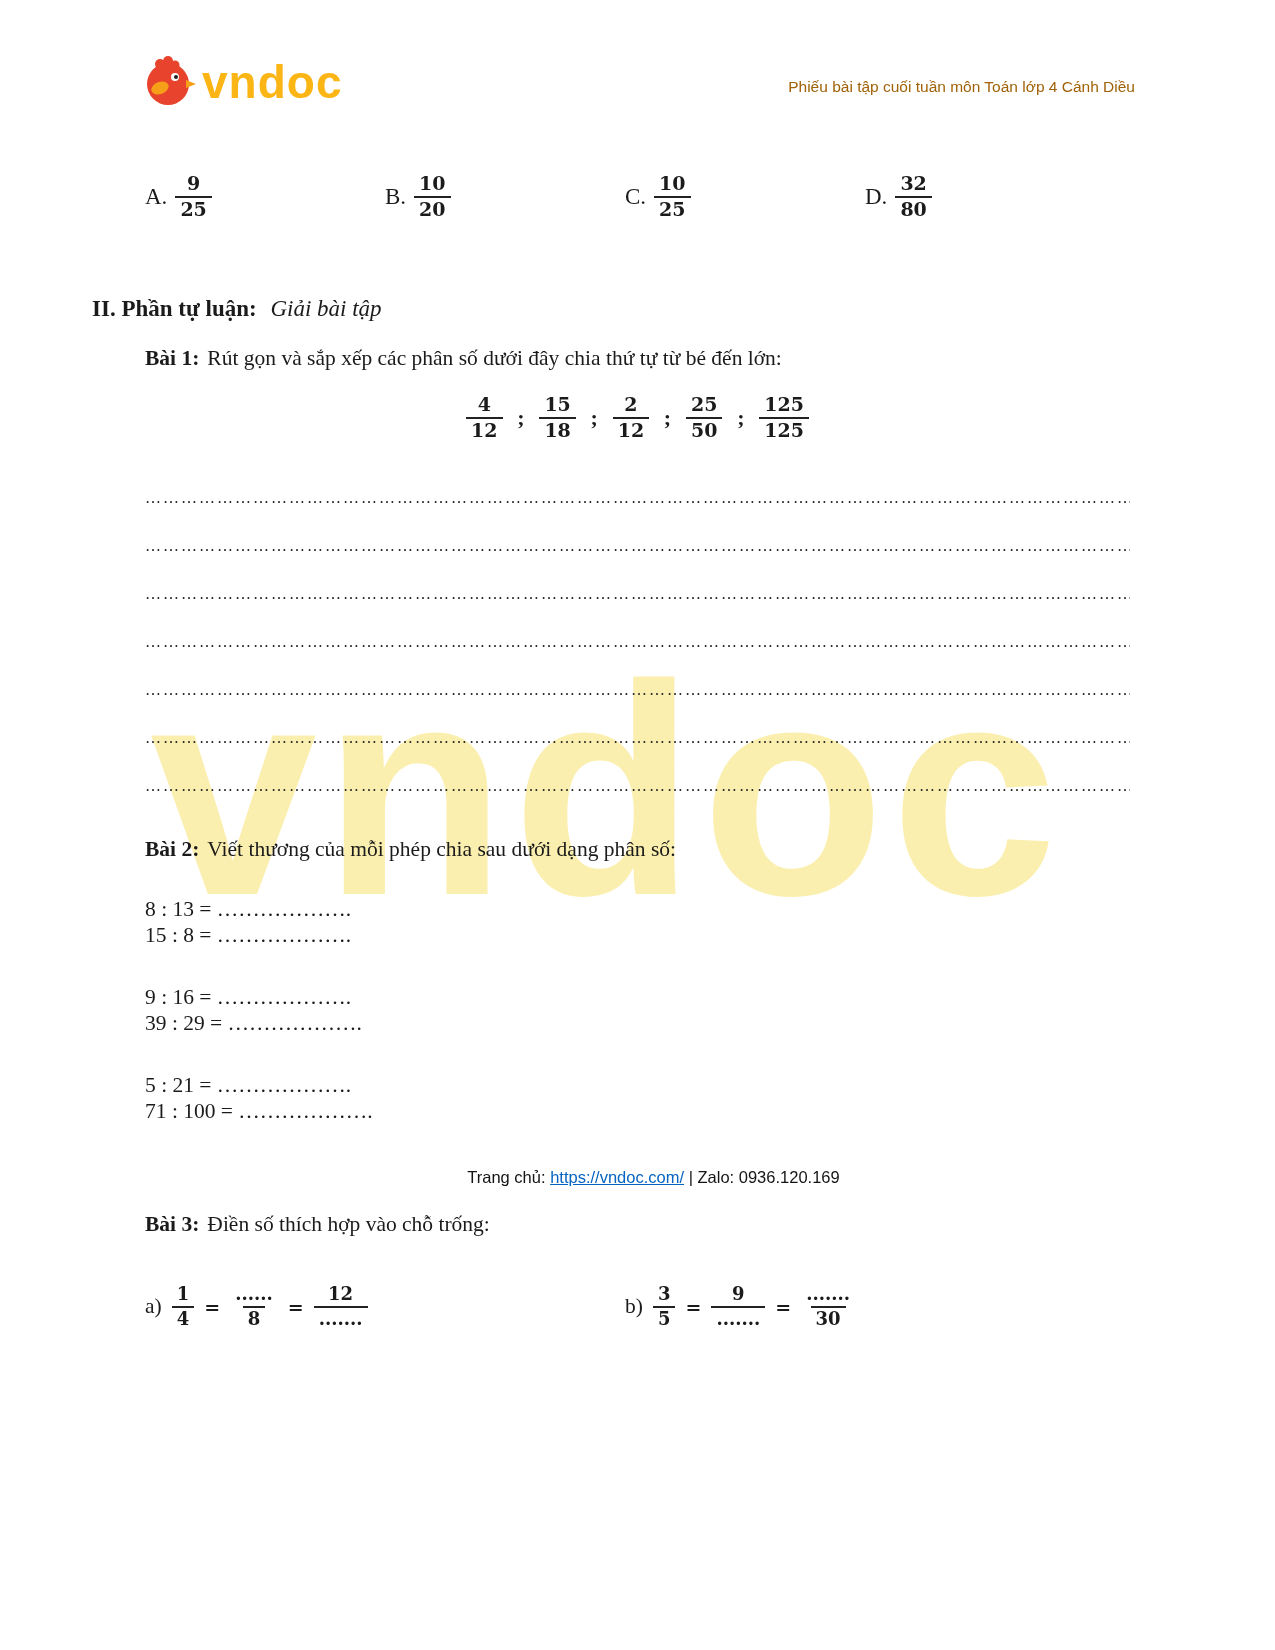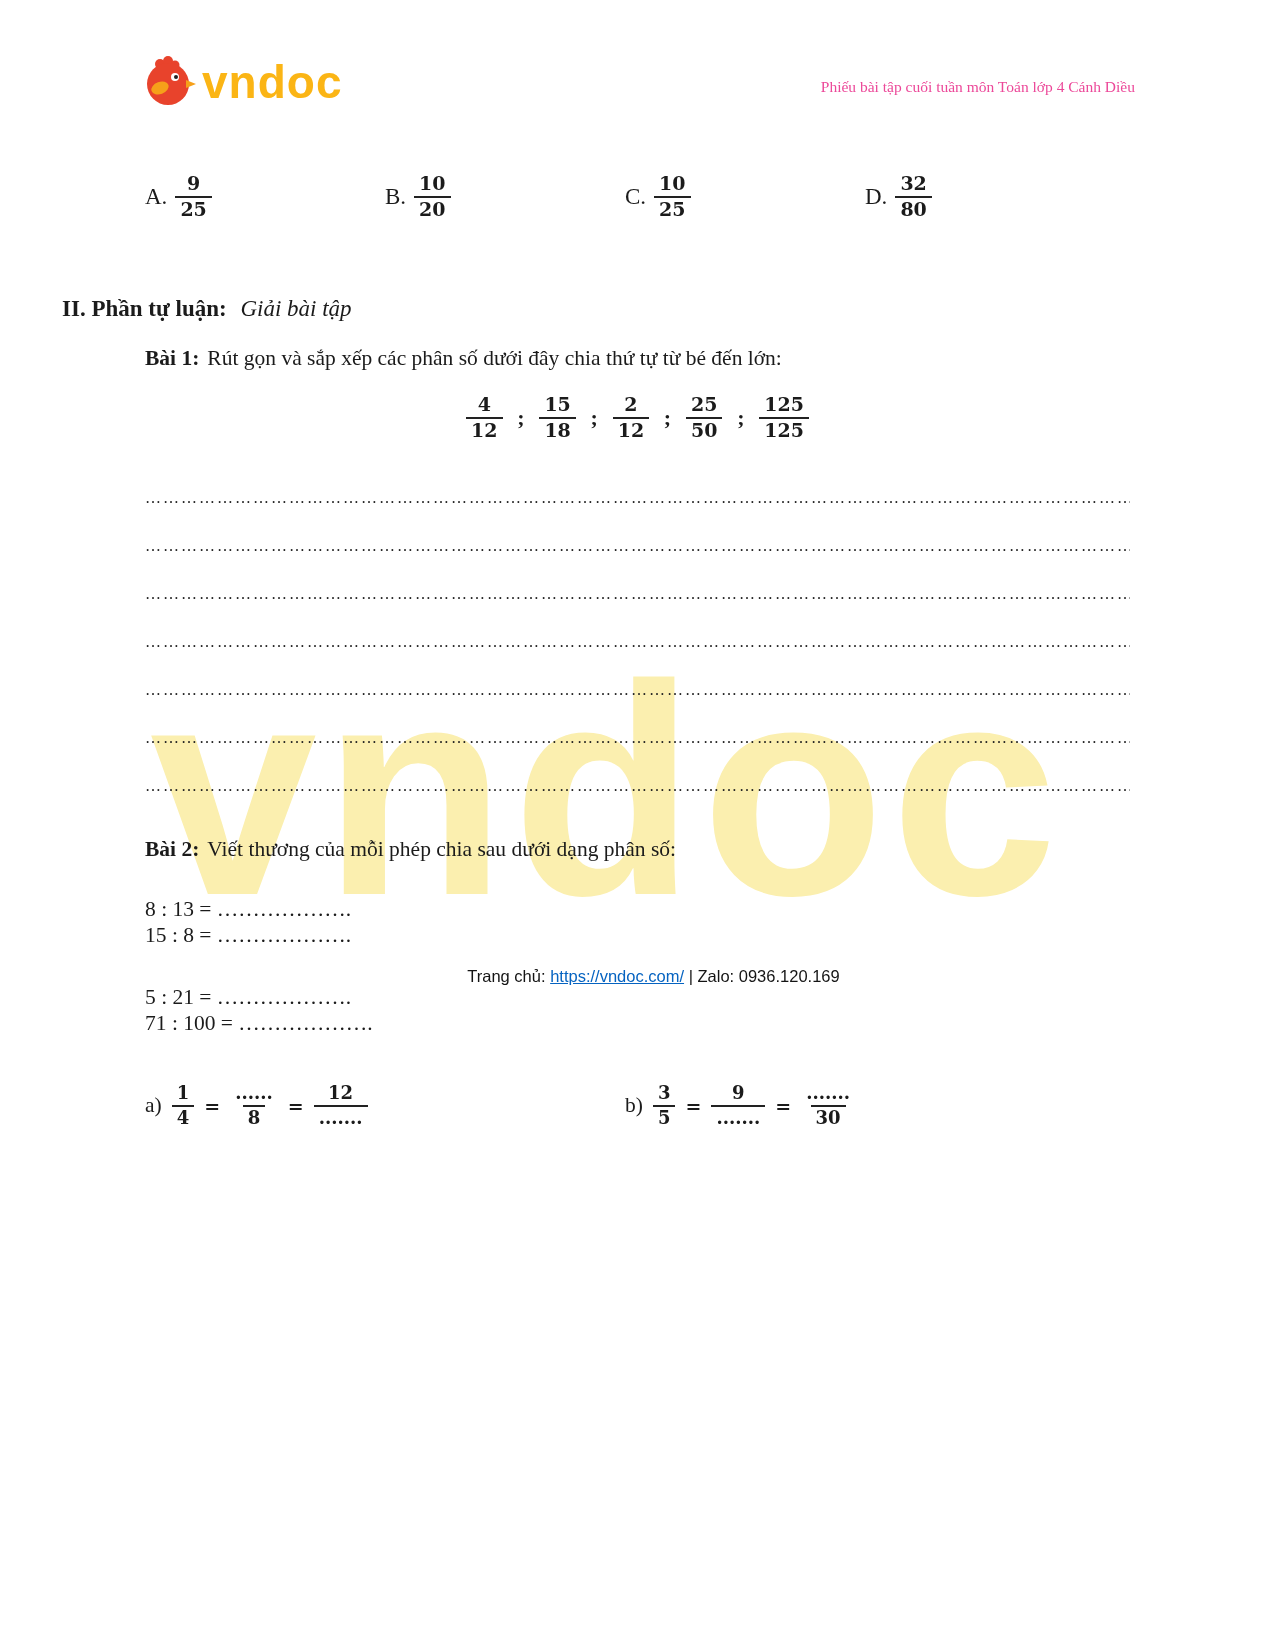--- a/index.html
+++ b/index.html
@@ -15,37 +15,37 @@
     user-select:none;
   }
   .content{ position:relative; z-index:1; }
 
   
   .header{ display:flex; justify-content:space-between; align-items:flex-start;
     padding:52px 140px 0 140px; }
   .logo{ display:flex; align-items:center; gap:6px; }
   .logo-text{ font-family:"Liberation Sans", sans-serif; font-weight:bold;
     font-size:46px; color:#FBB515; letter-spacing:1px; }
-  .tagline{ font-family:Liberation Serif, serif; font-size:15.5px;
-    color:#ec4899; margin-top:26px; }
+  .tagline{ font-family:Liberation Sans, sans-serif; font-size:15.5px;
+    color:#a16207; margin-top:26px; }
 
   
   .frac{ display:inline-flex; flex-direction:column; align-items:center;
     vertical-align:middle; font-family:"DejaVu Serif", serif; font-weight:bold; }
   .frac .num{ padding:0 5px 2px 5px; line-height:1.05; }
   .frac .den{ border-top:2px solid #222; padding:2px 5px 0 5px; line-height:1.05; }
 
   
   .answers{ display:flex; padding-left:145px; margin-top:62px; }
   .answer{ display:flex; align-items:center; gap:8px; width:240px; }
   .answer .letter{ font-size:23px; }
   .answer .frac{ font-size:19px; }
 
   
-  .section-2{ padding-left:62px; margin-top:76px; font-size:23px; }
+  .section-2{ padding-left:92px; margin-top:76px; font-size:23px; }
   .section-2 .bold{ font-weight:bold; }
   .section-2 .italic{ font-style:italic; margin-left:8px; }
 
   .exercise-heading{ padding-left:145px; font-size:21.5px; }
   .exercise-heading .bold{ font-weight:bold; margin-right:8px; }
 
   .bai1-heading{ margin-top:24px; }
 
   .frac-row{ text-align:center; margin-top:24px; font-size:19px; }
   .frac-row .frac{ font-size:19px; }
@@ -180,25 +180,32 @@
     <div class="exercise-heading bai2-heading">
       <span class="bold">Bài 2:</span><span>Viết thương của mỗi phép chia sau dưới dạng phân số:</span>
     </div>
 
     <div class="bai2-rows">
       <div class="bai2-row">
         <span class="col-left">8 : 13 = ……………….</span>
         <span class="col-right">15 : 8 = ……………….</span>
       </div>
       <div class="bai2-row">
+        <span class="col-left">9 : 16 = ……………….</span>
+        <span class="col-right">39 : 29 = ……………….</span>
+      </div>
+      <div class="bai2-row">
         <span class="col-left">5 : 21 = ……………….</span>
         <span class="col-right">71 : 100 = ……………….</span>
       </div>
     </div>
 
+    <div class="exercise-heading bai3-heading">
+      <span class="bold">Bài 3:</span><span>Điền số thích hợp vào chỗ trống:</span>
+    </div>
 
     <div class="bai3-rows">
       <div class="bai3-item first">
         <span class="part-label">a)</span>
         <span class="frac">
           <span class="num">1</span>
           <span class="den">4</span>
         </span>
         <span class="eq">=</span>
         <span class="frac">

